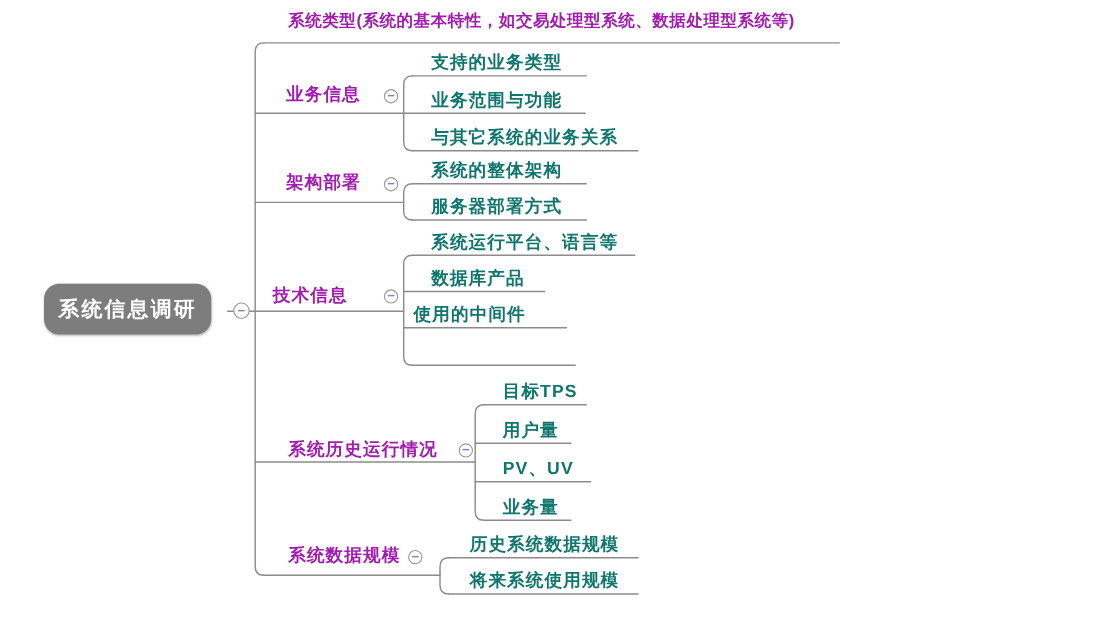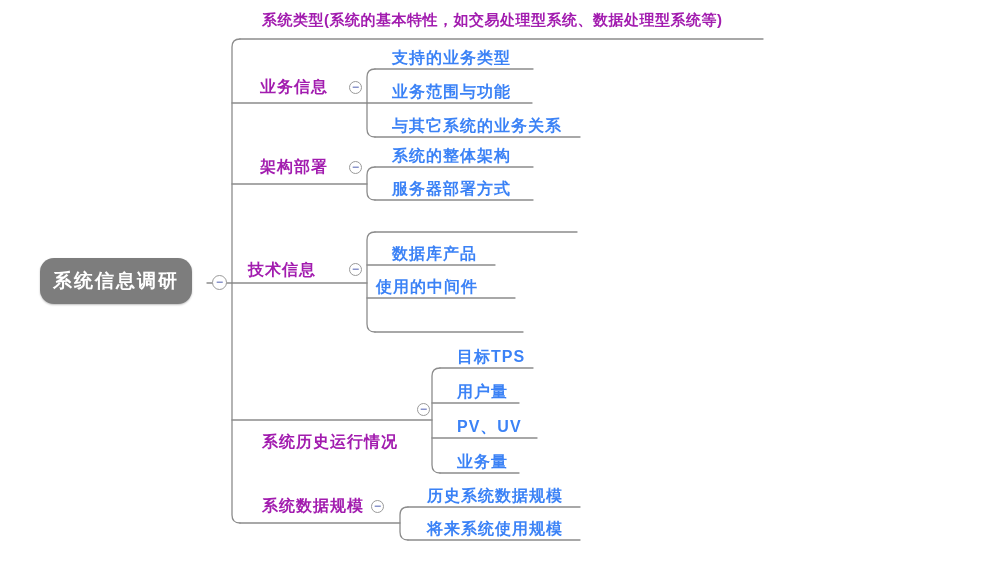--- a/index.html
+++ b/index.html
@@ -3,21 +3,21 @@
 <meta charset="utf-8">
 <style>
   html,body{margin:0;padding:0;background:#ffffff;}
   #canvas{position:relative;width:1001px;height:567px;background:#ffffff;overflow:hidden;
           font-family:"Liberation Sans",sans-serif;}
   #lines{position:absolute;left:0;top:0;width:1001px;height:567px;}
   .topic{position:absolute;height:22px;line-height:22px;font-size:16px;font-weight:600;
          color:#a21caf;letter-spacing:1px;white-space:nowrap;cursor:default;}
   .topic.small{font-size:15px;letter-spacing:0.5px;}
   .child{position:absolute;height:20px;line-height:20px;font-size:16px;font-weight:600;
-         color:#3b82f6;letter-spacing:1px;white-space:nowrap;cursor:default;}
+         color:#0f766e;letter-spacing:1px;white-space:nowrap;cursor:default;}
   .root-node{position:absolute;left:40px;top:258px;width:152px;height:46px;background:#7d7d7d;
              border-radius:14px;color:#ffffff;font-size:19px;font-weight:bold;letter-spacing:2px;
              display:flex;align-items:center;justify-content:center;
              box-shadow:0 1px 2px rgba(0,0,0,0.25);}
   .collapse{position:absolute;width:13px;height:13px;border:1px solid #9a9a9a;border-radius:50%;
             background:#ffffff;color:#7d88c4;font-size:12px;line-height:11px;text-align:center;
             box-sizing:border-box;cursor:pointer;font-weight:bold;}
   .collapse.big{width:15px;height:15px;line-height:13px;}
 </style>
 </head>
@@ -77,37 +77,38 @@
   <div class="topic" style="left:260px;top:156px;">架构部署</div>
   <div class="collapse" style="left:349px;top:161px;">
     <span>−</span>
   </div>
 
   <div class="topic" style="left:248px;top:259px;">技术信息</div>
   <div class="collapse" style="left:349px;top:263px;">
     <span>−</span>
   </div>
 
-  <div class="topic" style="left:262px;top:399px;margin-top:32px;">系统历史运行情况</div>
+  <div class="topic" style="left:262px;top:399px;">系统历史运行情况</div>
   <div class="collapse" style="left:417px;top:403px;">
     <span>−</span>
   </div>
 
   <div class="topic" style="left:262px;top:495px;">系统数据规模</div>
   <div class="collapse" style="left:371px;top:500px;">
     <span>−</span>
   </div>
 
   <div class="child" style="left:392px;top:48px;">支持的业务类型</div>
   <div class="child" style="left:392px;top:82px;">业务范围与功能</div>
   <div class="child" style="left:392px;top:116px;">与其它系统的业务关系</div>
 
   <div class="child" style="left:392px;top:146px;">系统的整体架构</div>
   <div class="child" style="left:392px;top:179px;">服务器部署方式</div>
 
+  <div class="child" style="left:392px;top:211px;">系统运行平台、语言等</div>
   <div class="child" style="left:392px;top:244px;">数据库产品</div>
   <div class="child" style="left:376px;top:277px;">使用的中间件</div>
 
   <div class="child" style="left:457px;top:347px;">目标TPS</div>
   <div class="child" style="left:457px;top:382px;">用户量</div>
   <div class="child" style="left:457px;top:417px;">PV、UV</div>
   <div class="child" style="left:457px;top:452px;">业务量</div>
 
   <div class="child" style="left:427px;top:486px;">历史系统数据规模</div>
   <div class="child" style="left:427px;top:519px;">将来系统使用规模</div>

